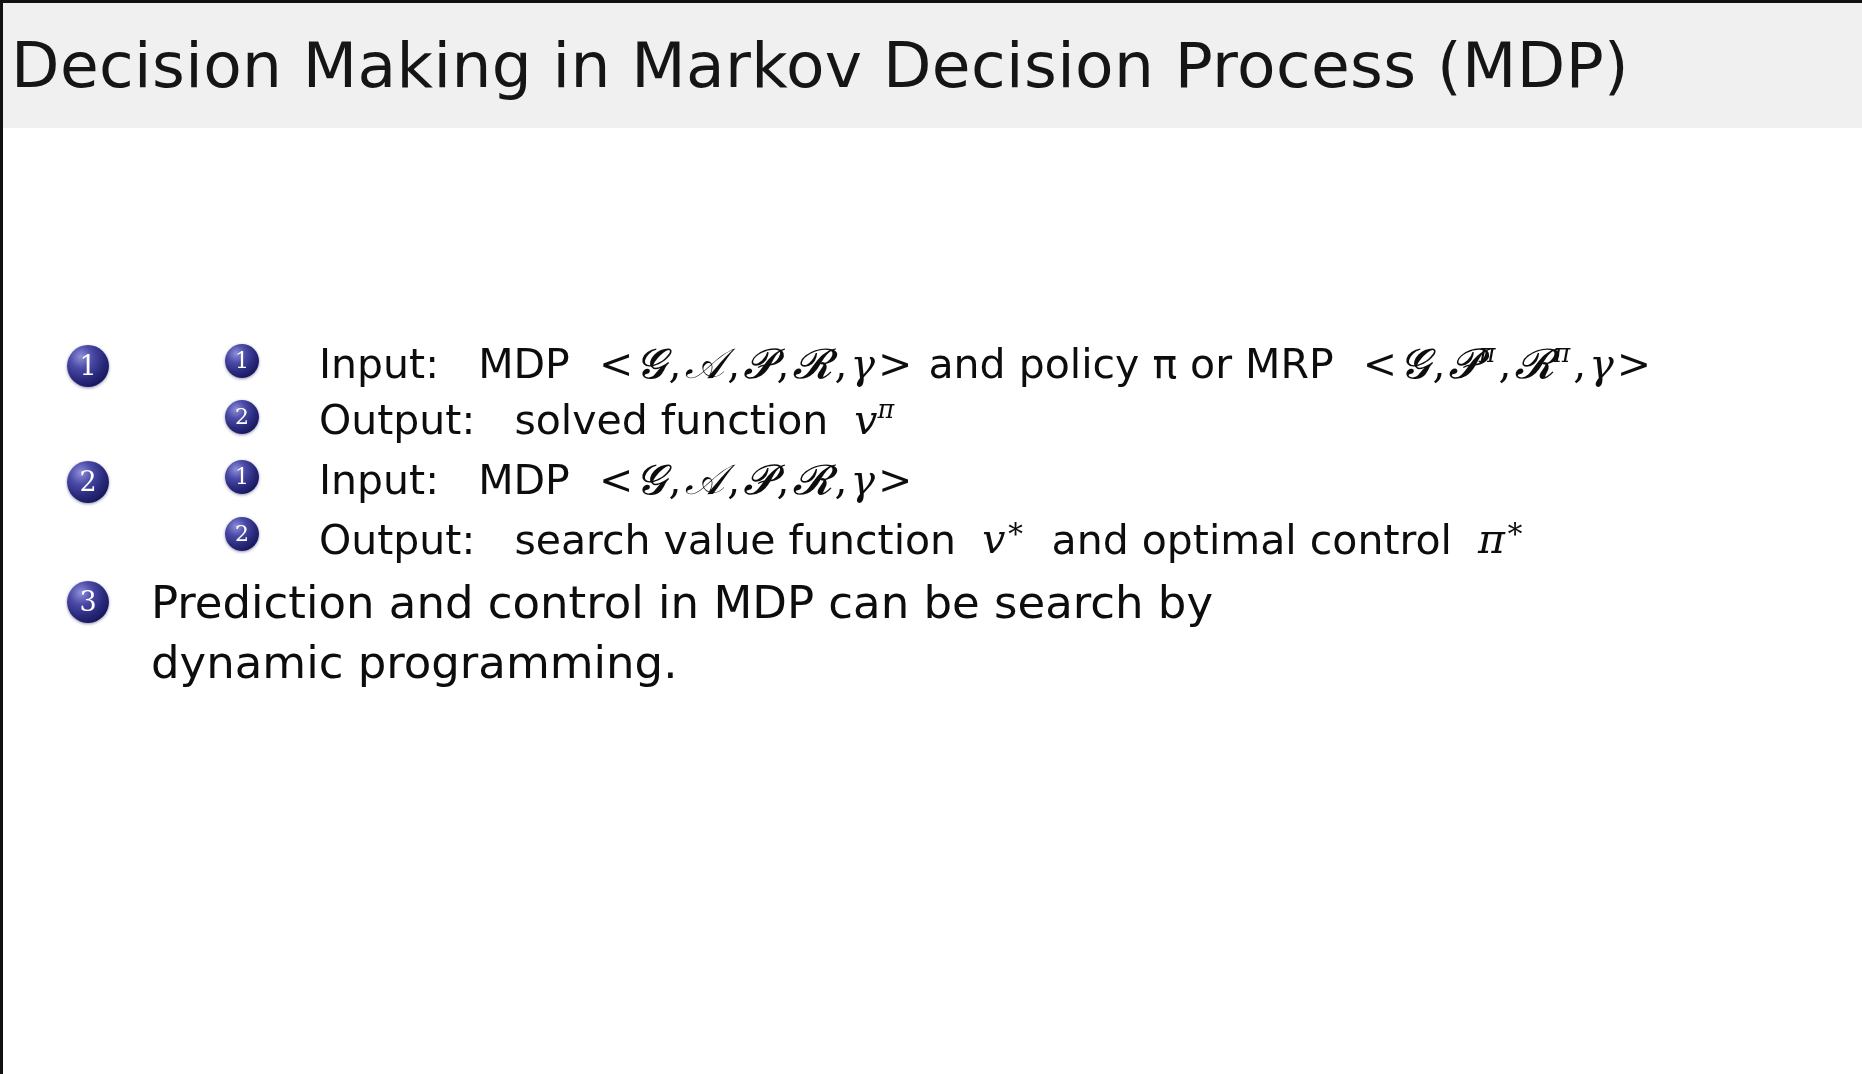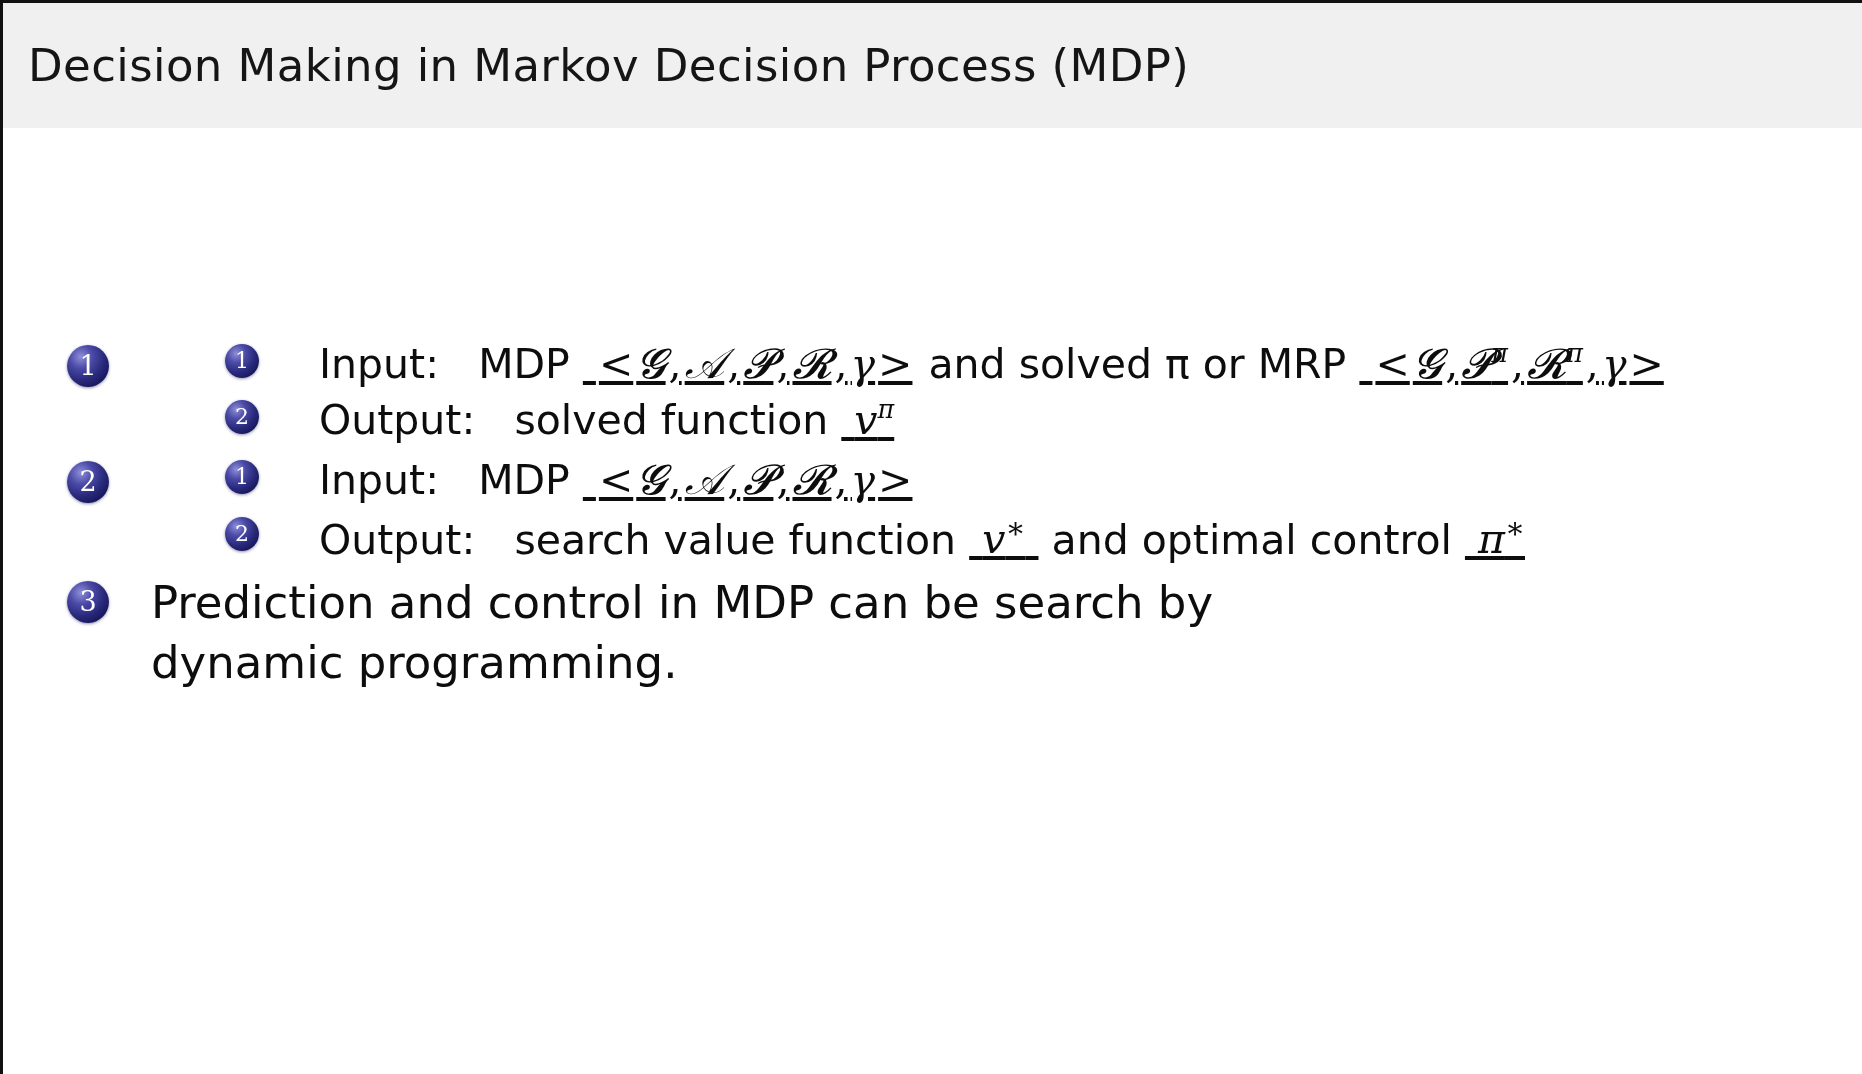--- a/index.html
+++ b/index.html
@@ -30,25 +30,25 @@
     top: 0;
     left: 0;
     right: 0;
     height: 125px;
     background: #f0f0f0;
     display: flex;
     align-items: center;
   }
   .title-text {
     font-family: "DejaVu Sans", sans-serif;
-    font-size: 45px;
+    font-size: 63px;
     font-weight: 400;
     color: #151515;
     letter-spacing: 0.4px;
-    padding-left: 25px;
+    padding-left: 8px;
     line-height: 1;
     white-space: nowrap;
   }
 
   
   .content {
     position: absolute;
     top: 330px;
     left: 0;
     right: 0;
@@ -113,21 +113,20 @@
     font-size: 22px;
   }
   
   ol.lvl2 { padding-left: 50px; }
 
   
   .math {
     font-family: "DejaVu Serif", serif;
     font-style: italic;
     white-space: nowrap;
-    text-decoration: underline;
   }
   .cal {
     font-family: "DejaVu Serif", serif;
     font-style: italic;
     font-size: 1.02em;
   }
   .op {
     font-family: "DejaVu Serif", serif;
     font-style: normal;
     padding: 0 3px;
@@ -169,21 +168,21 @@
         <span class="bullet b1">1</span>
 
         <ol class="lvl2">
 
           <li class="item2">
             <span class="bullet b2">1</span>
             <span>Input:</span>
             <span>&nbsp;</span>
             <span>MDP</span>
             <span class="math">&nbsp;<span class="op">&lt;</span><span class="cal">𝓖</span><span class="op">,</span><span class="cal">𝒜</span><span class="op">,</span><span class="cal">𝓟</span><span class="op">,</span><span class="cal">𝓡</span><span class="op">,</span><span class="gk">γ</span><span class="op">&gt;</span></span>
-            <span>and solved π or MRP</span>
+            <span>and policy π or MRP</span>
             <span class="math">&nbsp;<span class="op">&lt;</span><span class="cal">𝓖</span><span class="op">,</span><span class="cal">𝓟</span><sup class="sp">π</sup><span class="op">,</span><span class="cal">𝓡</span><sup class="sp">π</sup><span class="op">,</span><span class="gk">γ</span><span class="op">&gt;</span></span>
           </li>
 
           <li class="item2">
             <span class="bullet b2">2</span>
             <span>Output:</span>
             <span>&nbsp;</span>
             <span>solved function</span>
             <span class="math">&nbsp;<span class="vvar">v</span><sup class="sp">π</sup></span>
           </li>

